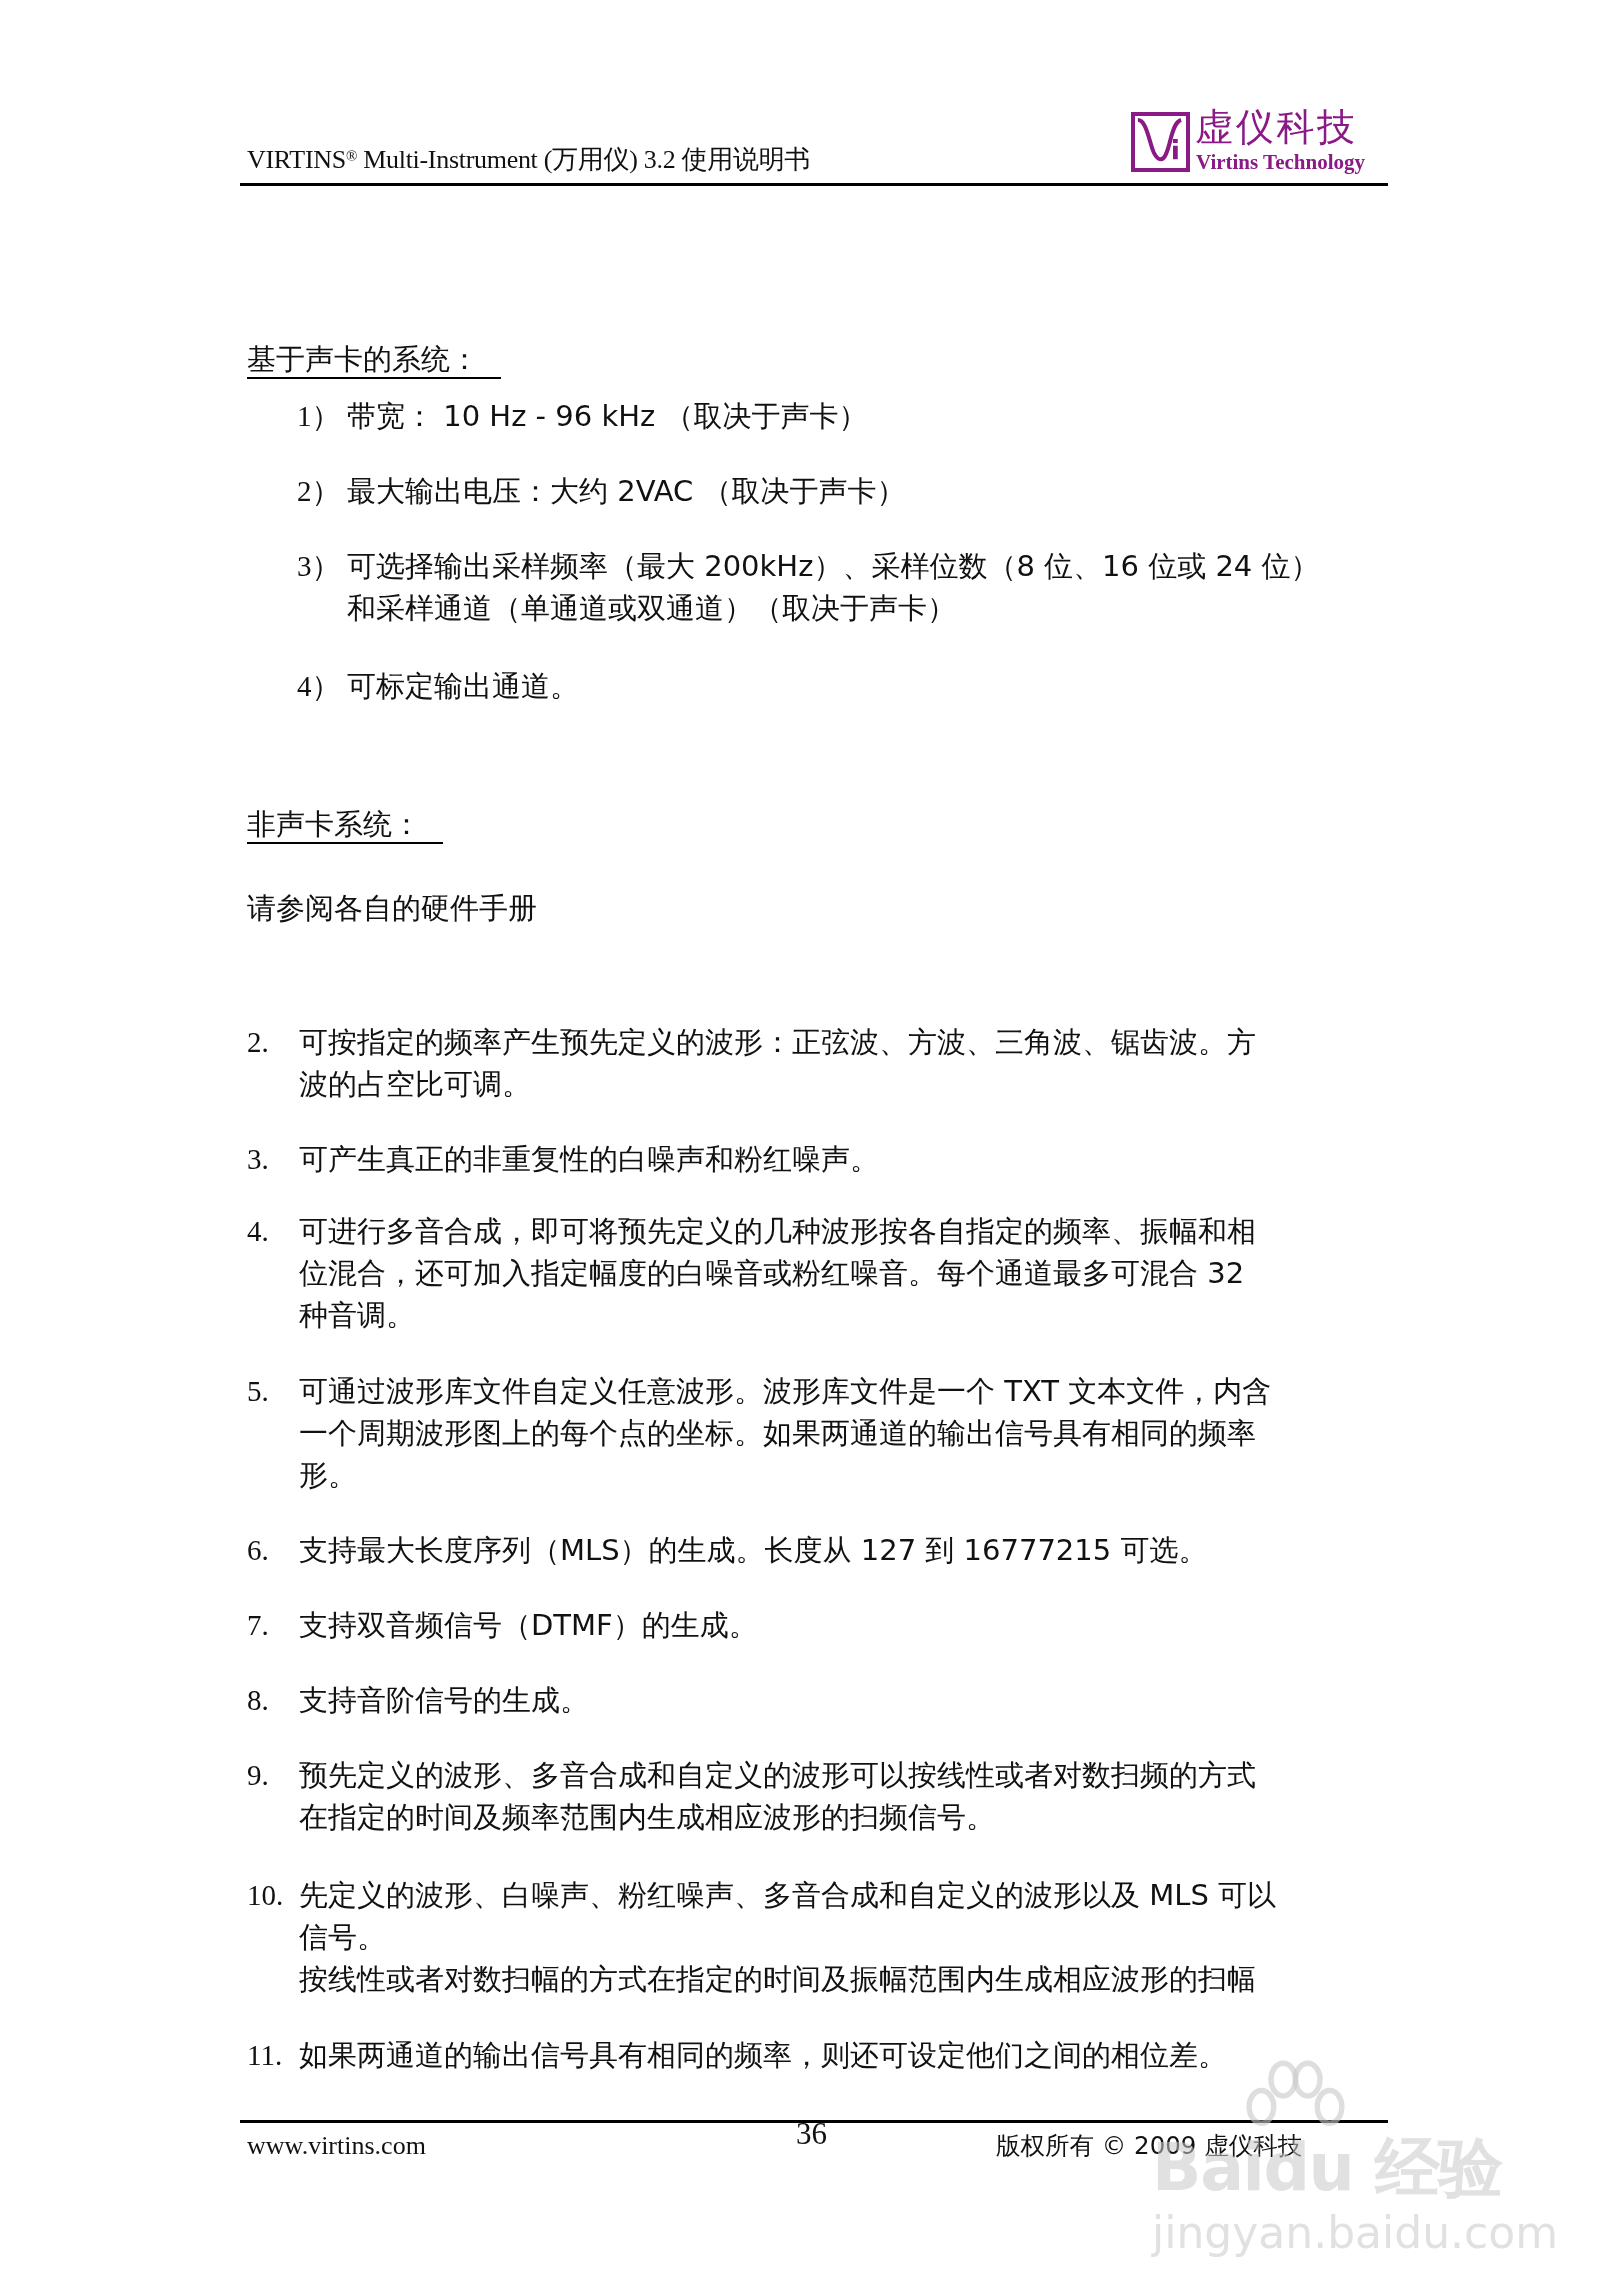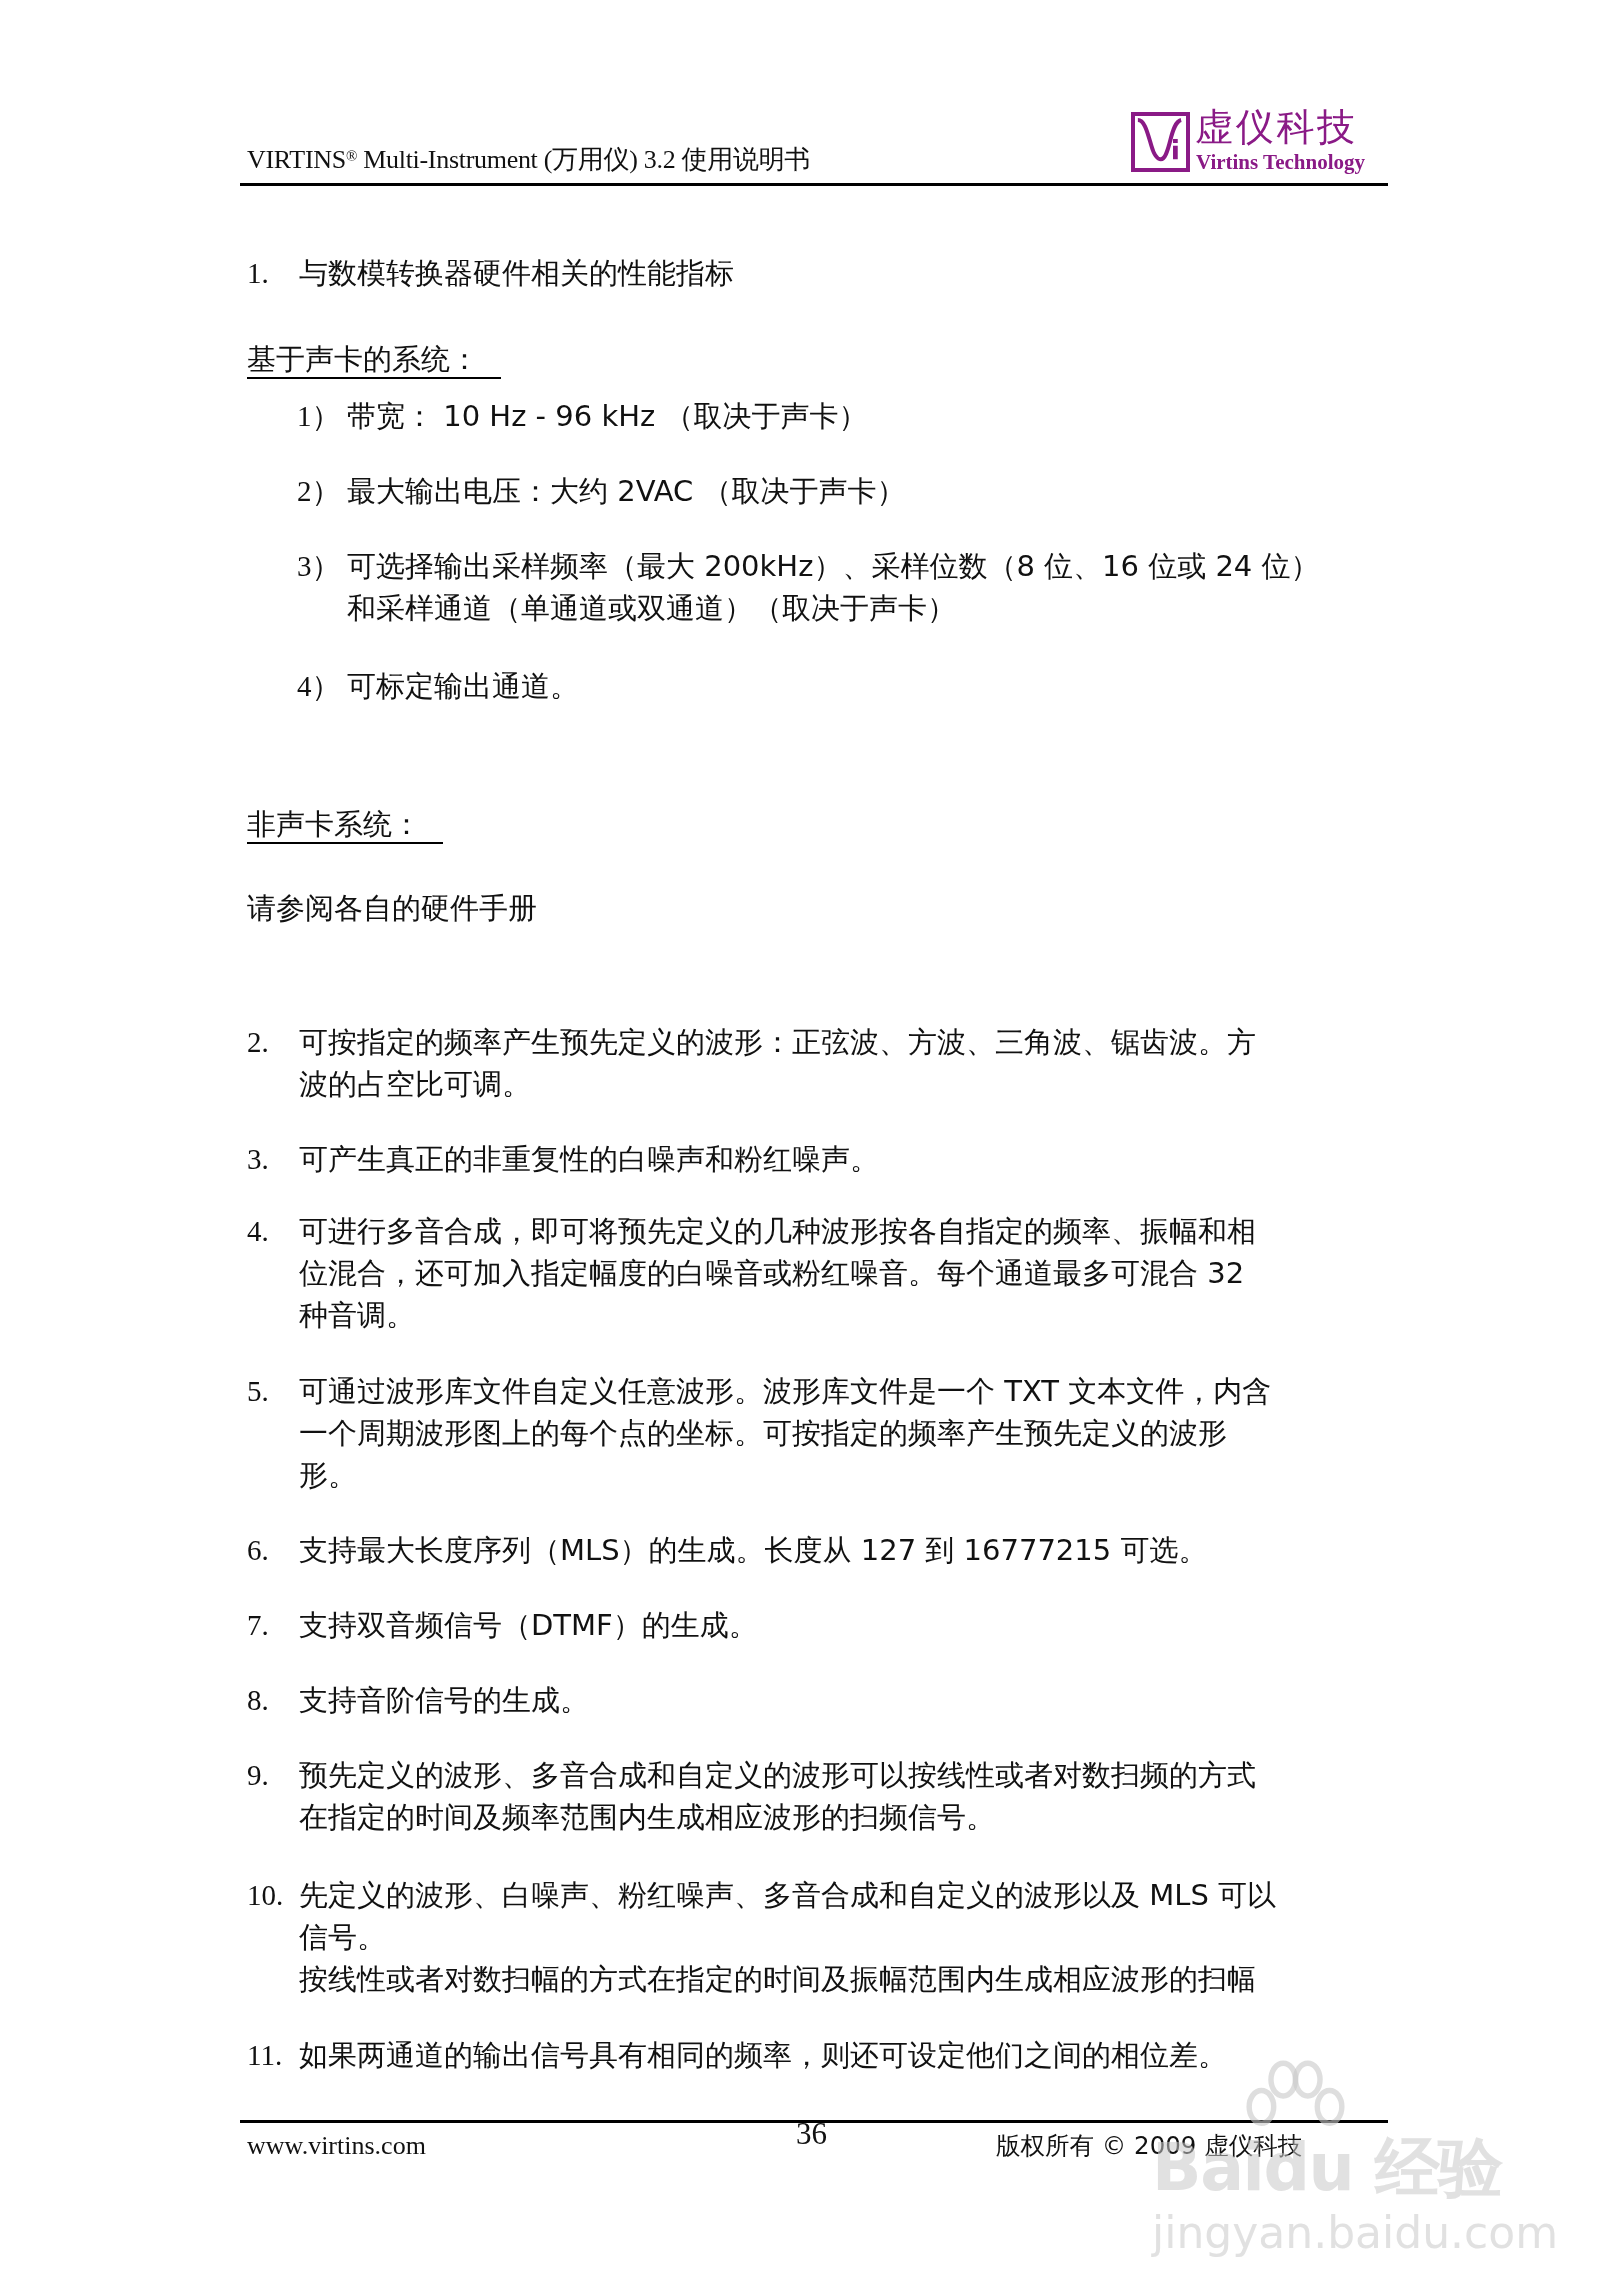--- a/index.html
+++ b/index.html
@@ -200,23 +200,20 @@
         <rect x="56" y="44" width="7" height="20" fill="#8a1a86"></rect>
         <rect x="56" y="34" width="7" height="6" fill="#8a1a86"></rect>
       </svg>
     </div>
     <div class="logo-cn">虚仪科技</div>
     <div class="logo-en">Virtins Technology</div>
   </div>
 
   <div class="header-rule"></div>
 
-  <div class="block" style="top:252px;">
-    <span class="num">1.</span><span>与数模转换器硬件相关的性能指标</span>
-  </div>
 
   <div class="block" style="top:338px;">
     <span class="underline">基于声卡的系统：</span>
   </div>
 
   <div class="block sub" style="top:395px;">
     <span class="num">1）</span><span>带宽：  10 Hz - 96 kHz （取决于声卡）</span>
   </div>
   <div class="block sub" style="top:470px;">
     <span class="num">2）</span><span>最大输出电压：大约 2VAC （取决于声卡）</span>
@@ -244,21 +241,21 @@
   </div>
 
   <div class="block" style="top:1210px;">
     <div><span class="num">4.</span><span>可进行多音合成，即可将预先定义的几种波形按各自指定的频率、振幅和相</span></div>
     <div class="cont">位混合，还可加入指定幅度的白噪音或粉红噪音。每个通道最多可混合 32</div>
     <div class="cont">种音调。</div>
   </div>
 
   <div class="block" style="top:1370px;">
     <div><span class="num">5.</span><span>可通过波形库文件自定义任意波形。波形库文件是一个 TXT 文本文件，内含</span></div>
-    <div class="cont">一个周期波形图上的每个点的坐标。可按指定的频率产生预先定义的波形</div>
+    <div class="cont">一个周期波形图上的每个点的坐标。如果两通道的输出信号具有相同的频率</div>
     <div class="cont">形。</div>
   </div>
 
   <div class="block" style="top:1529px;">
     <span class="num">6.</span><span>支持最大长度序列（MLS）的生成。长度从 127 到 16777215 可选。</span>
   </div>
 
   <div class="block" style="top:1604px;">
     <span class="num">7.</span><span>支持双音频信号（DTMF）的生成。</span>
   </div>

